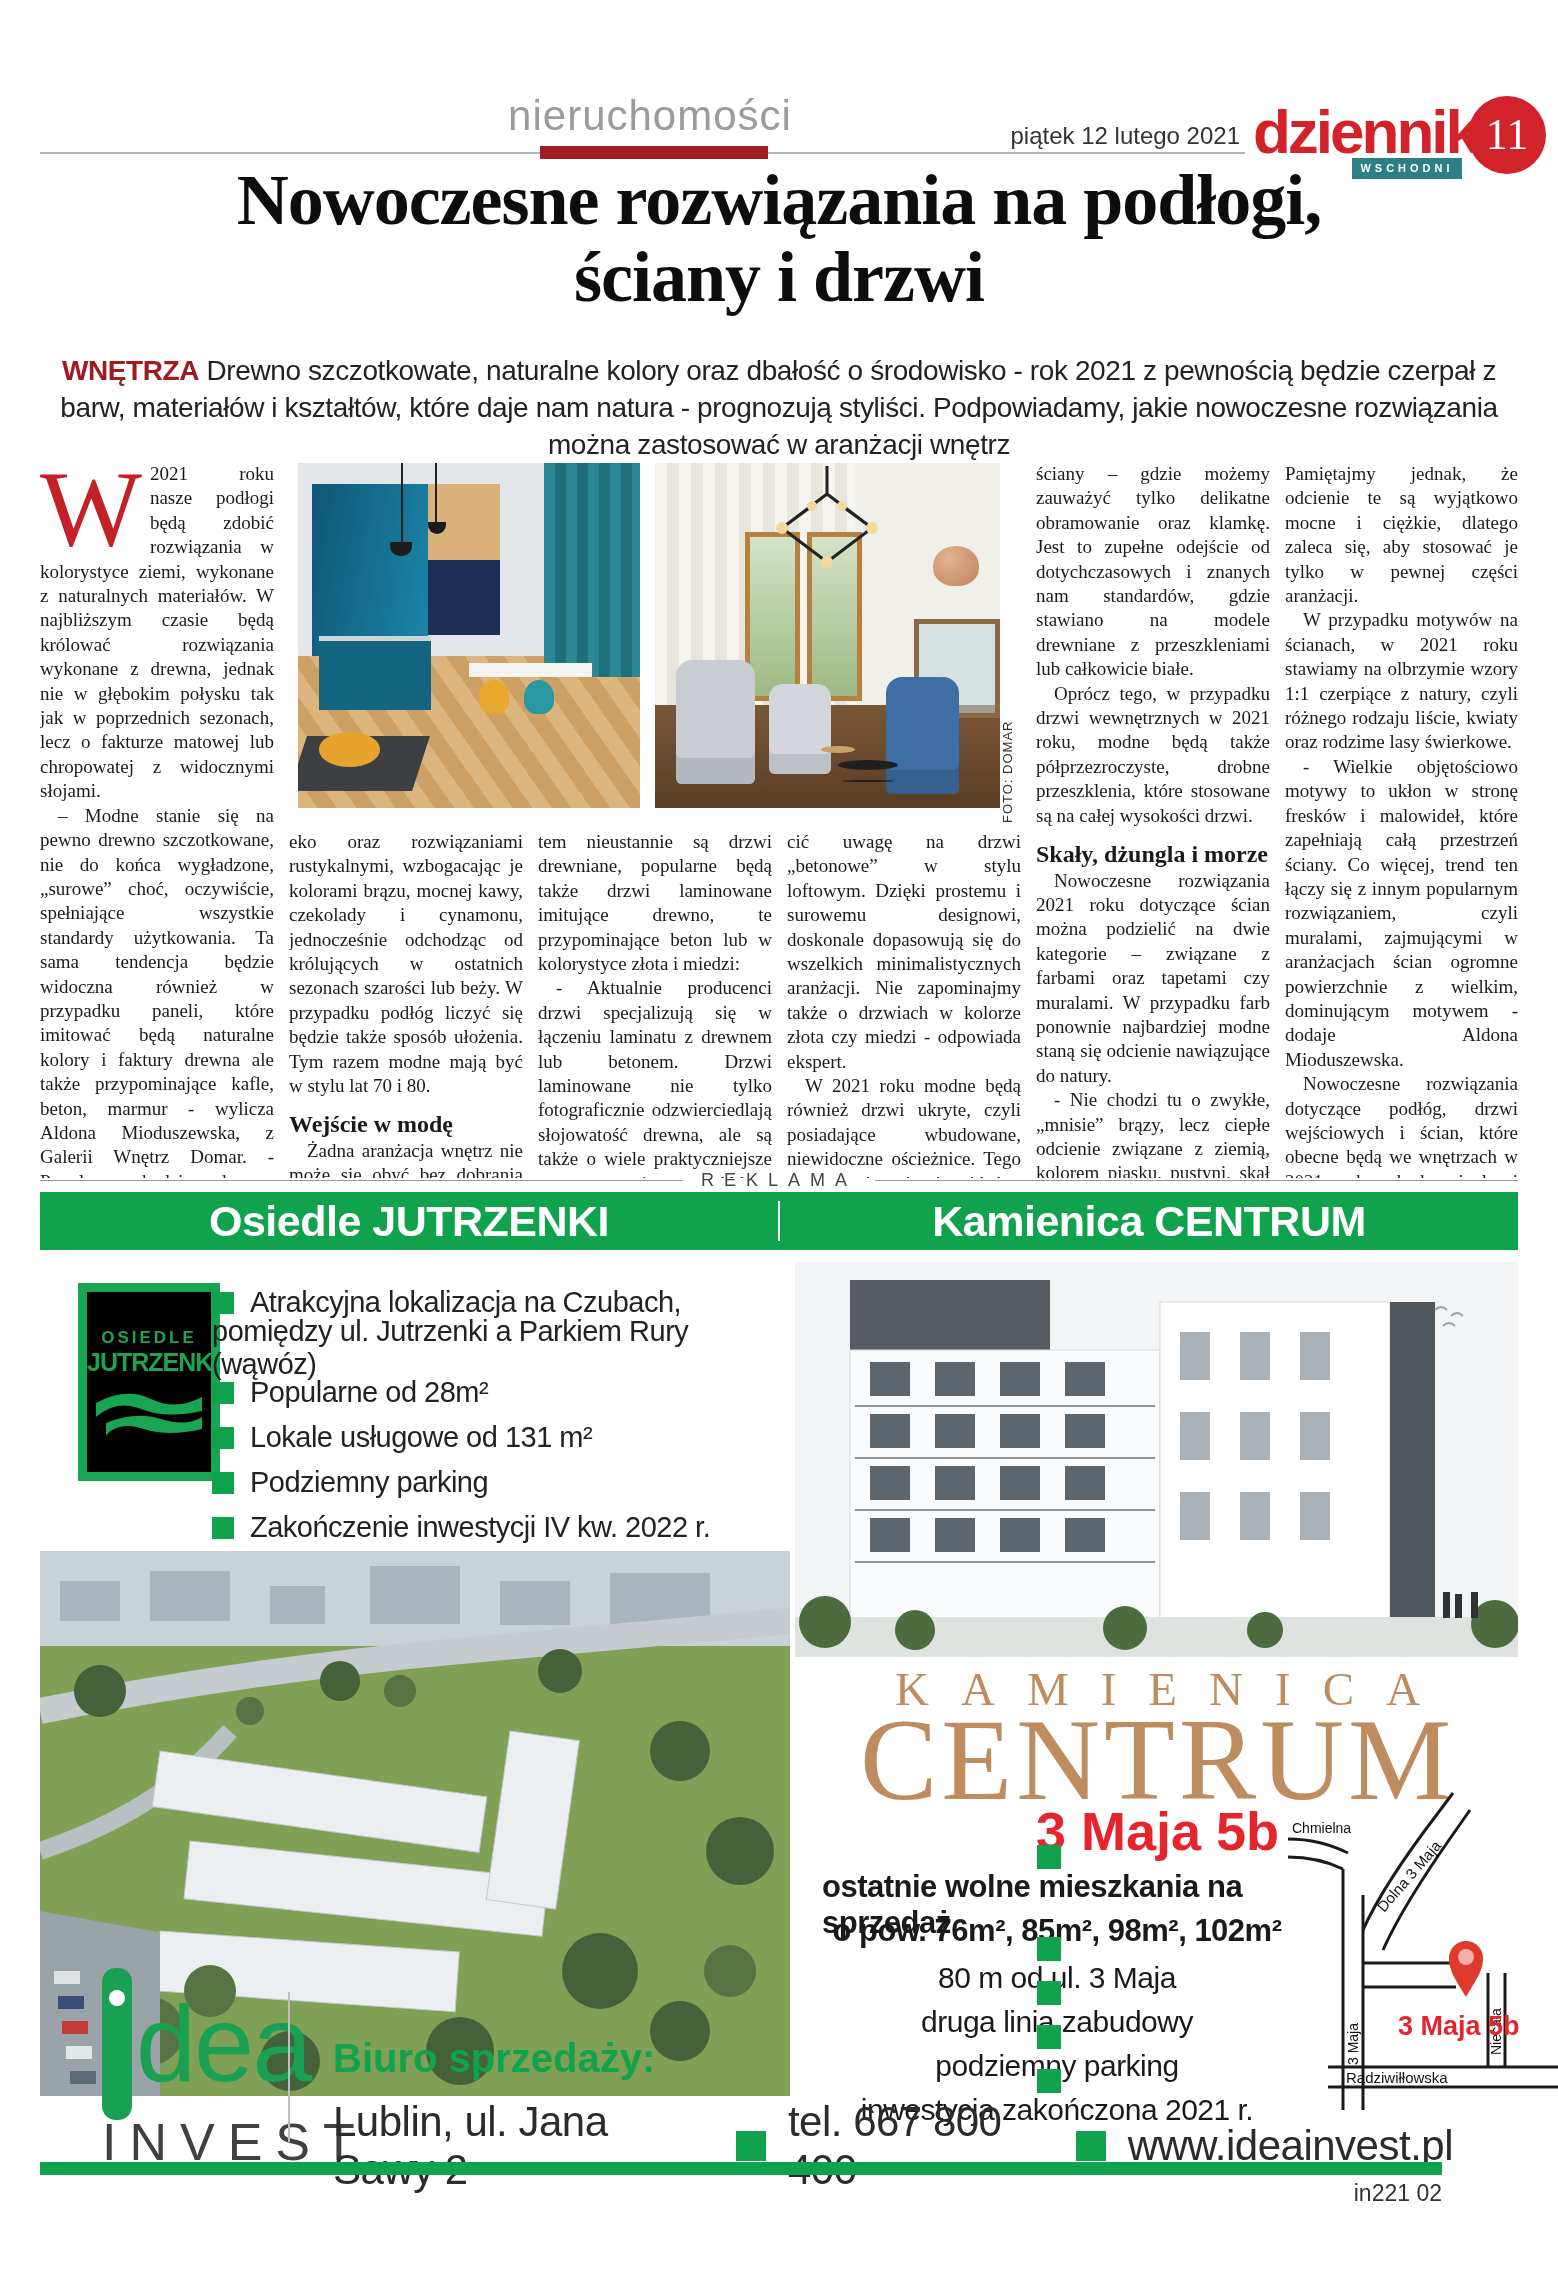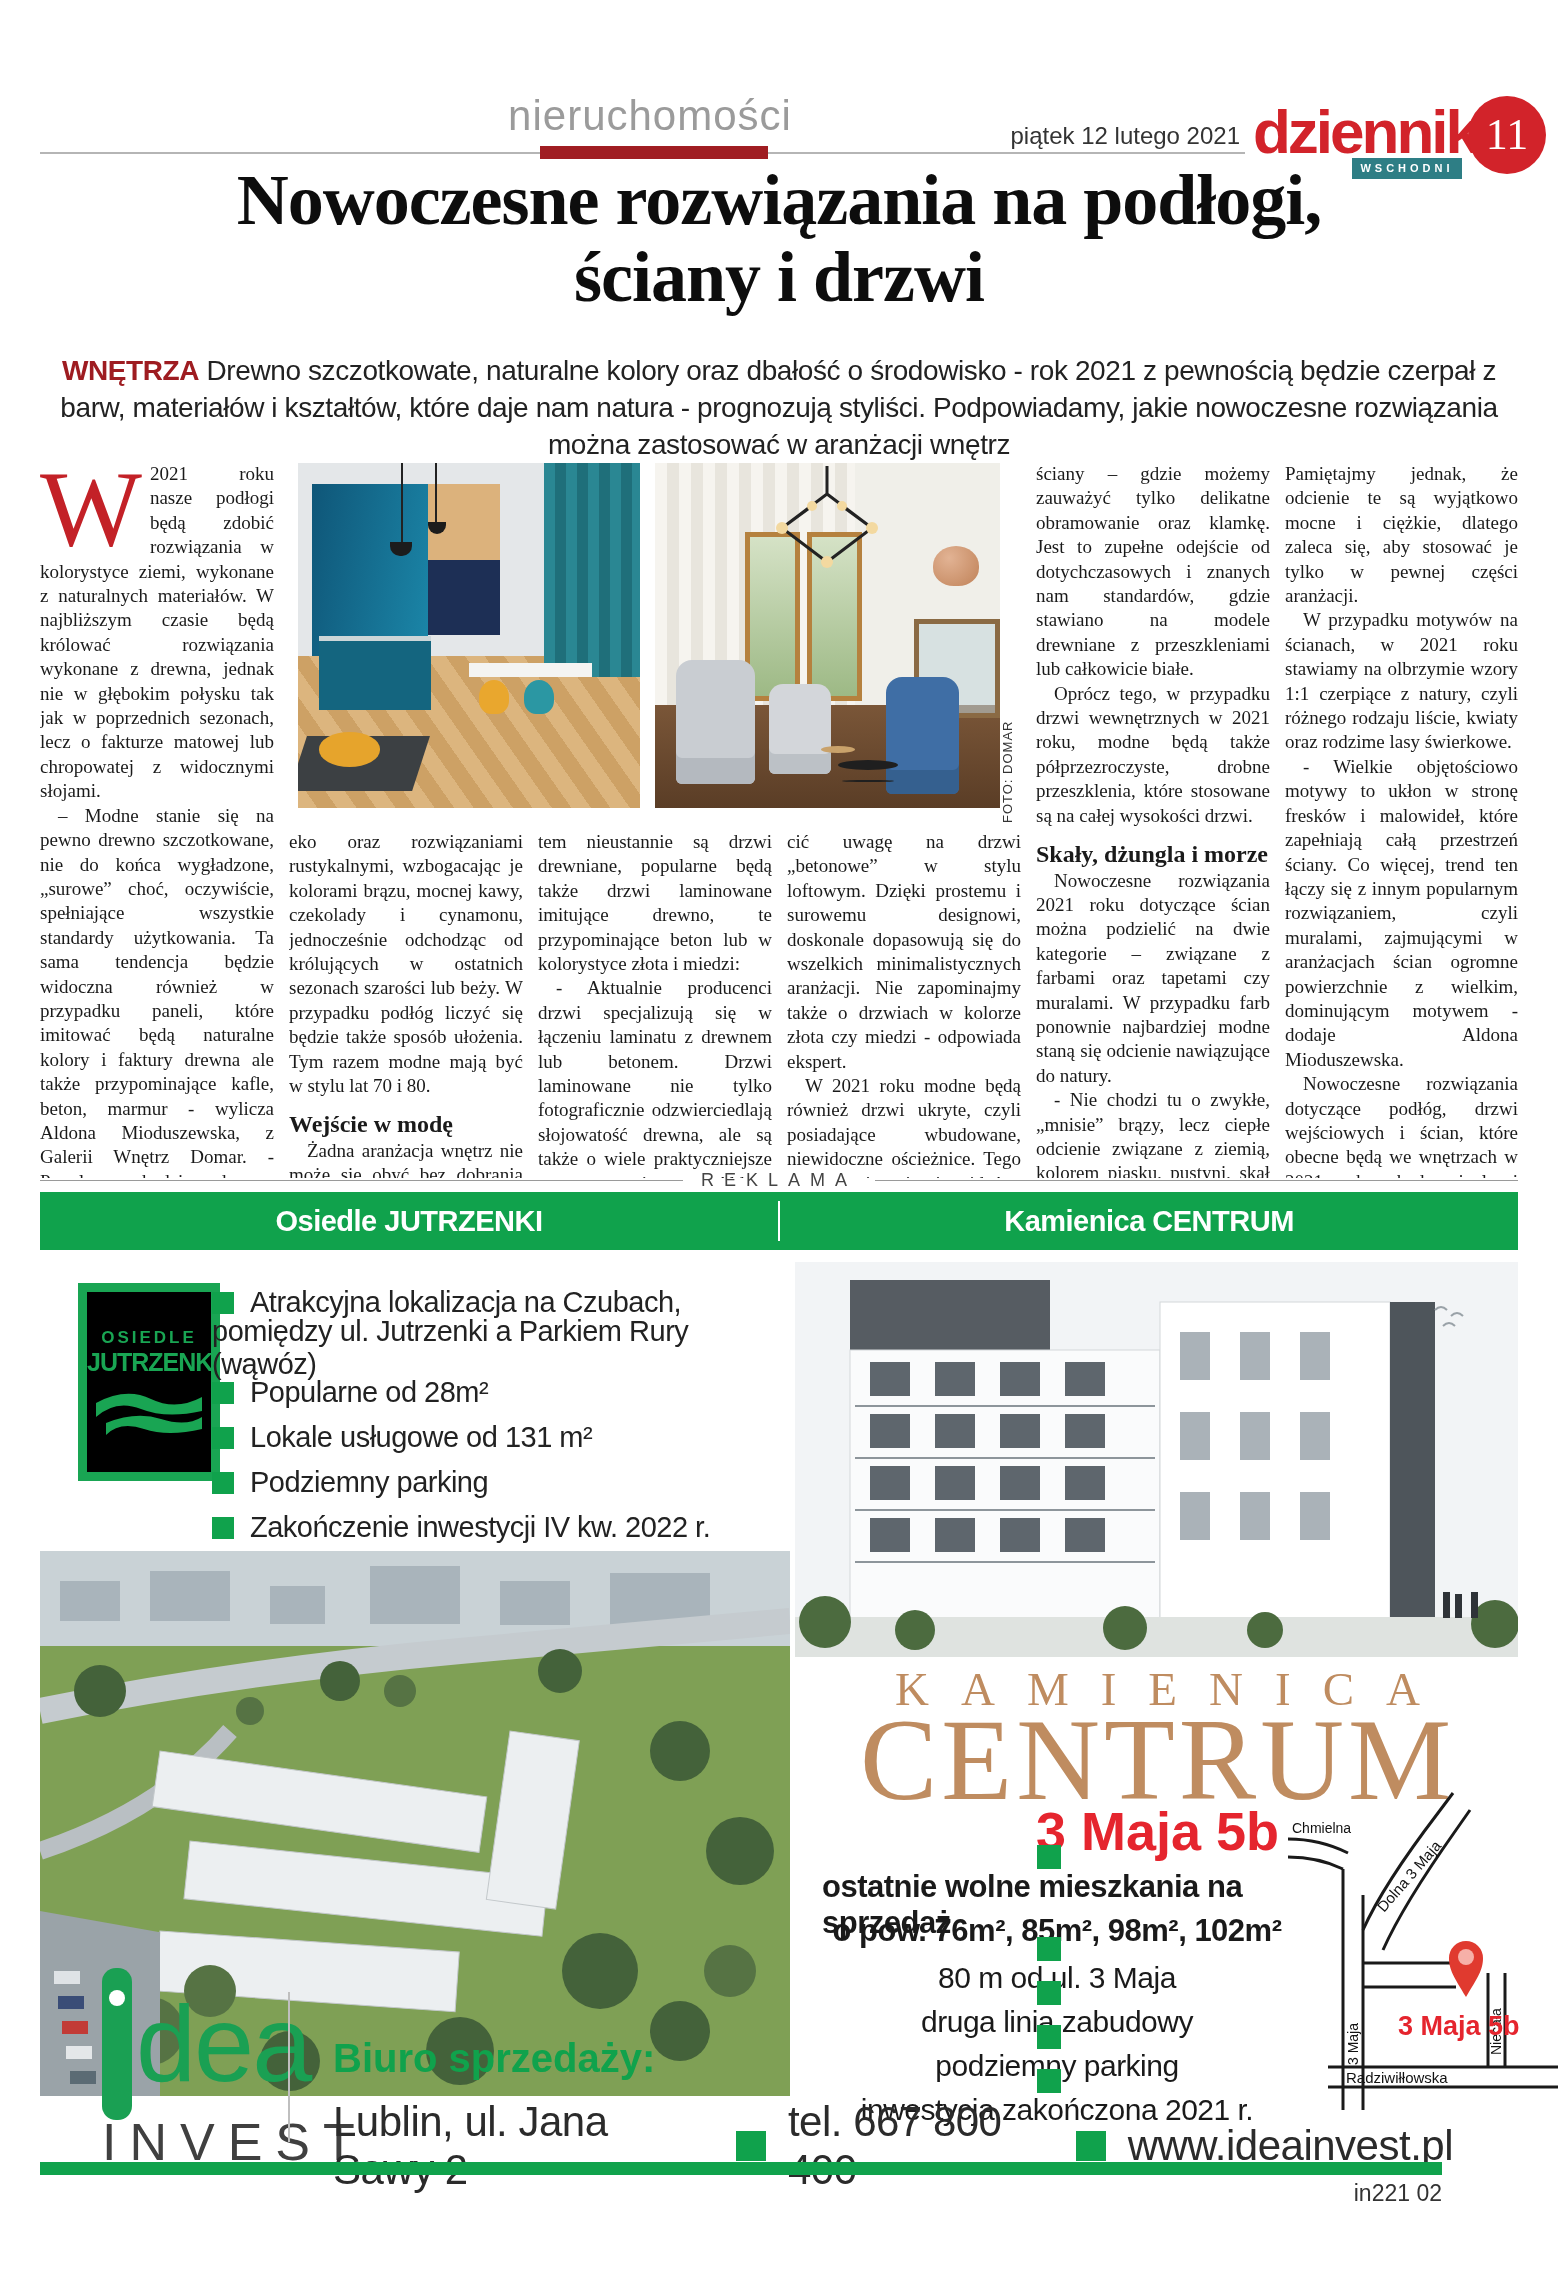--- a/index.html
+++ b/index.html
@@ -46,21 +46,21 @@
      font-family:"Liberation Sans",sans-serif;font-size:13px;color:#333;letter-spacing:1px;}
 
   
   .reklama{left:40px;top:1170px;width:1478px;display:flex;align-items:center;gap:18px;
      font-family:"Liberation Sans",sans-serif;font-size:18px;letter-spacing:10px;color:#444;}
   .reklama::before,.reklama::after{content:"";flex:1;height:1px;background:#9a9a9a;}
 
   
   .banner{left:40px;top:1192px;width:1478px;height:58px;background:#10a24c;display:flex;}
   .banner .half{flex:1;color:#fff;font-family:"Liberation Sans",sans-serif;font-weight:bold;
-     font-size:29px;text-align:center;line-height:58px;letter-spacing:-0.5px;}
+     font-size:43px;text-align:center;line-height:58px;letter-spacing:-0.5px;}
   .banner .divider{width:2px;height:40px;background:#fff;align-self:center;}
 
   
   .jlogo{left:78px;top:1283px;width:124px;height:180px;border:9px solid #19a553;
      background:#000000;text-align:center;}
   .jlogo .l1{margin-top:36px;font-family:"Liberation Sans",sans-serif;font-weight:bold;
      font-size:17px;letter-spacing:3px;color:#19a553;}
   .jlogo .l2{font-family:"Liberation Sans",sans-serif;font-weight:bold;
      font-size:25px;letter-spacing:-1px;color:#19a553;}
   .jbullets{left:212px;top:1280px;width:580px;font-family:"Liberation Sans",sans-serif;

